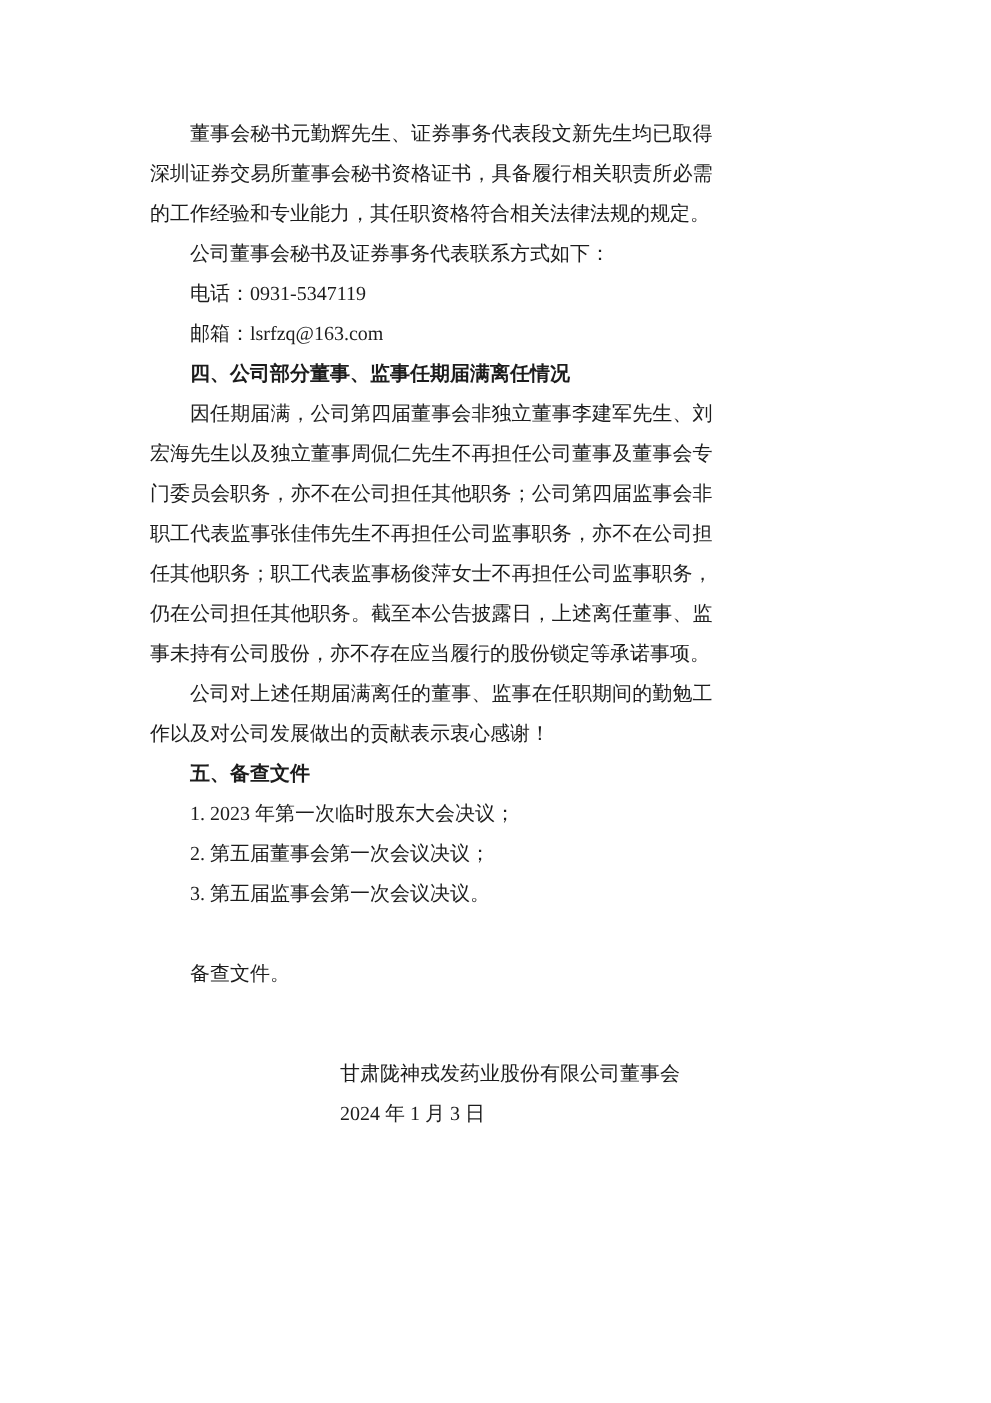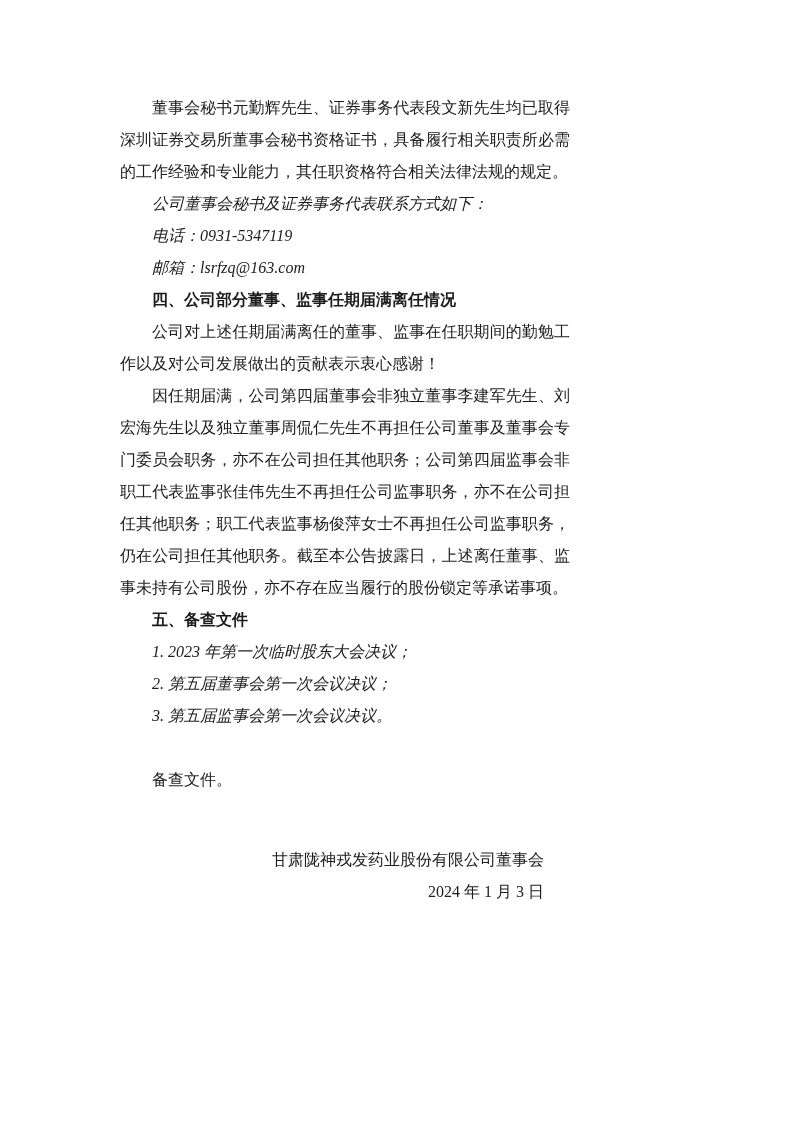--- a/index.html
+++ b/index.html
@@ -22,59 +22,58 @@
   }
   .page p {
     margin: 0;
   }
   .para {
     text-align: justify;
     text-indent: 2em;
   }
   .line {
     text-indent: 2em;
-    font-style: italic;
   }
   .heading {
     text-indent: 2em;
     font-family: Liberation Sans, sans-serif;
     font-weight: 700;
   }
   .closing {
     margin-top: 32px !important;
     text-indent: 2em;
   }
   .signature {
     margin-top: 48px;
     margin-left: auto;
     margin-right: 26px;
     width: fit-content;
-    text-align: right;
+    text-align: left;
   }
 </style>
 </head>
 <body>
 
 <div class="page">
 
   <p class="para">董事会秘书元勤辉先生、证券事务代表段文新先生均已取得深圳证券交易所董事会秘书资格证书，具备履行相关职责所必需的工作经验和专业能力，其任职资格符合相关法律法规的规定。</p>
 
   <p class="line">公司董事会秘书及证券事务代表联系方式如下：</p>
 
 
   <p class="line"><span>电话：</span><span>0931-5347119</span></p>
 
 
   <p class="line"><span>邮箱：</span><span>lsrfzq@163.com</span></p>
 
   <p class="heading">四、公司部分董事、监事任期届满离任情况</p>
 
+  <p class="para">因任期届满，公司第四届董事会非独立董事李建军先生、刘宏海先生以及独立董事周侃仁先生不再担任公司董事及董事会专门委员会职务，亦不在公司担任其他职务；公司第四届监事会非职工代表监事张佳伟先生不再担任公司监事职务，亦不在公司担任其他职务；职工代表监事杨俊萍女士不再担任公司监事职务，仍在公司担任其他职务。截至本公告披露日，上述离任董事、监事未持有公司股份，亦不存在应当履行的股份锁定等承诺事项。</p>
+
   <p class="para">公司对上述任期届满离任的董事、监事在任职期间的勤勉工作以及对公司发展做出的贡献表示衷心感谢！</p>
-
-  <p class="para">因任期届满，公司第四届董事会非独立董事李建军先生、刘宏海先生以及独立董事周侃仁先生不再担任公司董事及董事会专门委员会职务，亦不在公司担任其他职务；公司第四届监事会非职工代表监事张佳伟先生不再担任公司监事职务，亦不在公司担任其他职务；职工代表监事杨俊萍女士不再担任公司监事职务，仍在公司担任其他职务。截至本公告披露日，上述离任董事、监事未持有公司股份，亦不存在应当履行的股份锁定等承诺事项。</p>
 
   <p class="heading">五、备查文件</p>
 
   <p class="line">1. 2023 年第一次临时股东大会决议；</p>
 
   <p class="line">2. 第五届董事会第一次会议决议；</p>
 
   <p class="line">3. 第五届监事会第一次会议决议。</p>
 
   <p class="closing">备查文件。</p>

